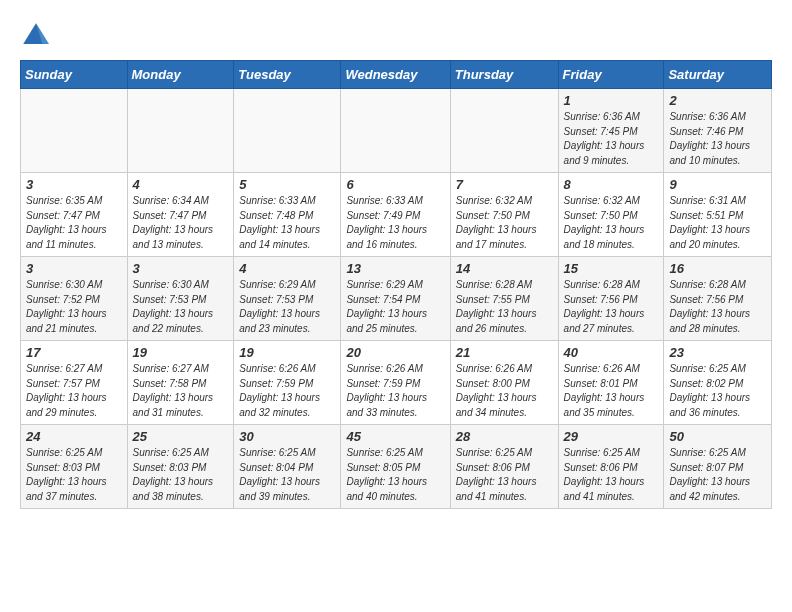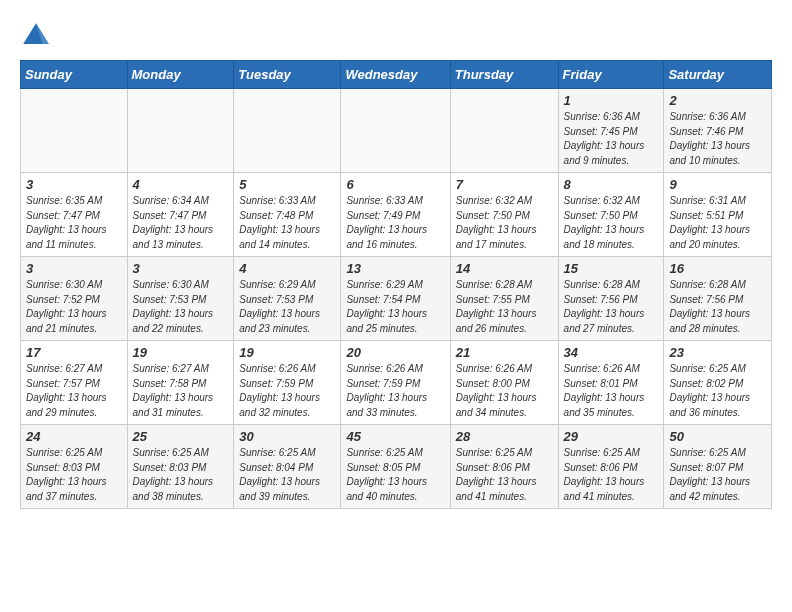--- a/index.html
+++ b/index.html
@@ -270,21 +270,21 @@
 Sunset: 7:59 PM
 Daylight: 13 hours and 33 minutes.</div>
           </td>
           <td>
             <span class="day-num">21</span>
             <div class="day-info" style="white-space: pre-line;">Sunrise: 6:26 AM
 Sunset: 8:00 PM
 Daylight: 13 hours and 34 minutes.</div>
           </td>
           <td>
-            <span class="day-num">34</span>
+            <span class="day-num">40</span>
             <div class="day-info" style="white-space: pre-line;">Sunrise: 6:26 AM
 Sunset: 8:01 PM
 Daylight: 13 hours and 35 minutes.</div>
           </td>
           <td>
             <span class="day-num">23</span>
             <div class="day-info" style="white-space: pre-line;">Sunrise: 6:25 AM
 Sunset: 8:02 PM
 Daylight: 13 hours and 36 minutes.</div>
           </td>

